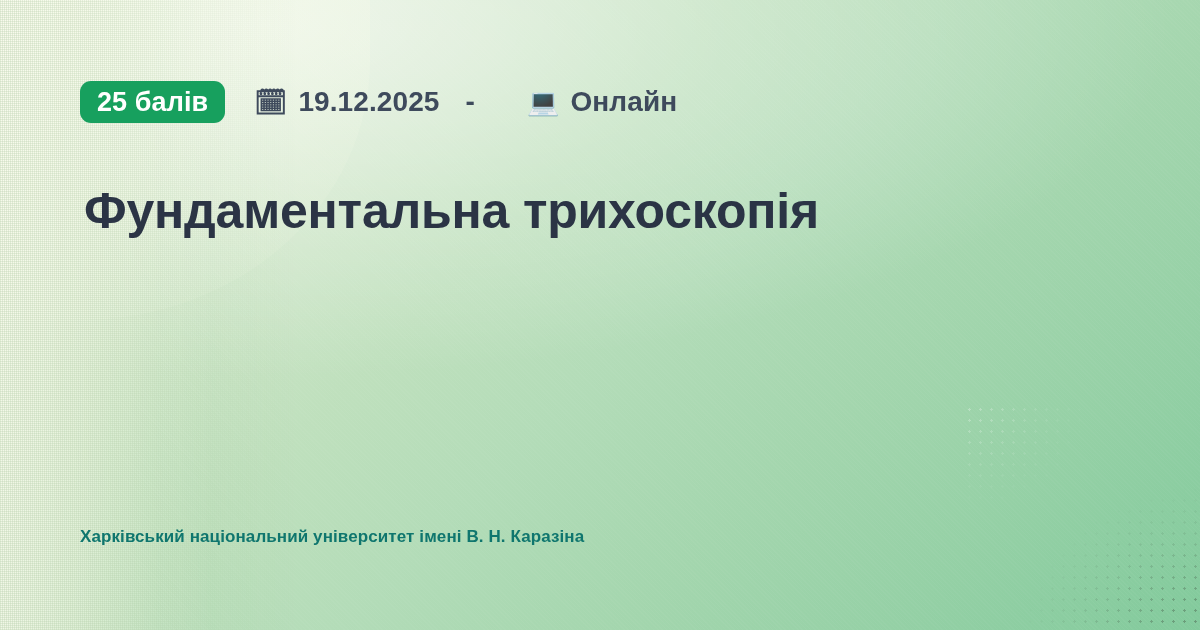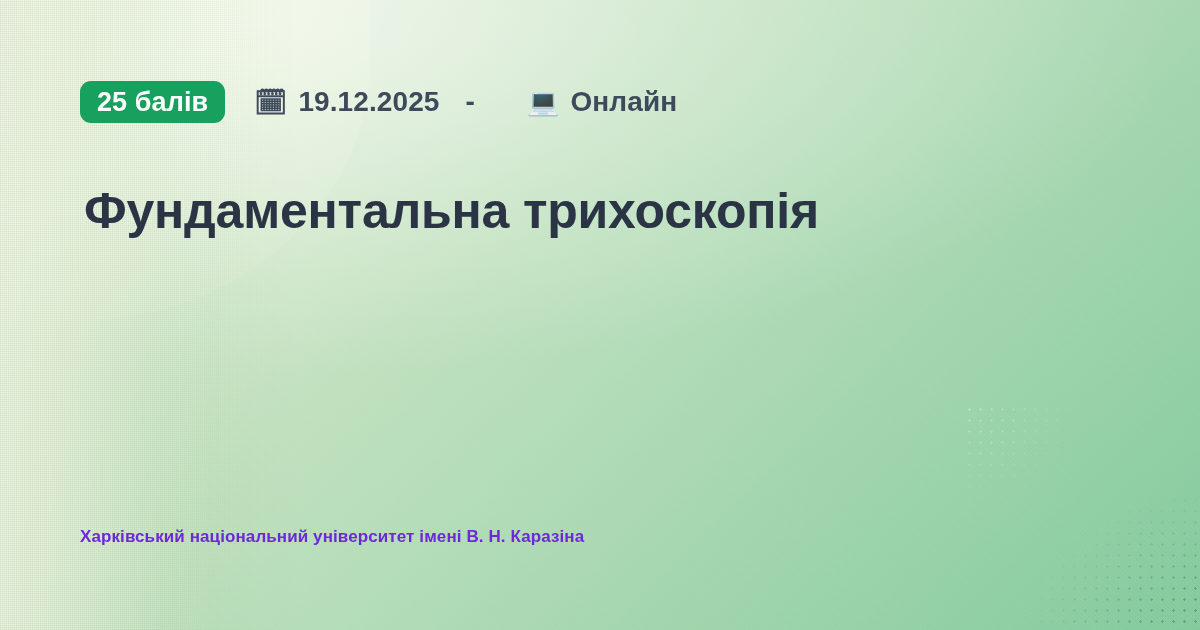--- a/index.html
+++ b/index.html
@@ -217,21 +217,21 @@
     font-weight: bold;
     line-height: 1.18;
     letter-spacing: -0.2px;
   }
 
   
   .organiser {
     position: absolute;
     left: 80px;
     top: 526px;
-    color: #6d28d9;
+    color: #0f766e;
     font-size: 17px;
     font-weight: bold;
     letter-spacing: 0.1px;
     line-height: 1.3;
   }
 </style>
 </head>
 <body>
 
 <div class="card">

